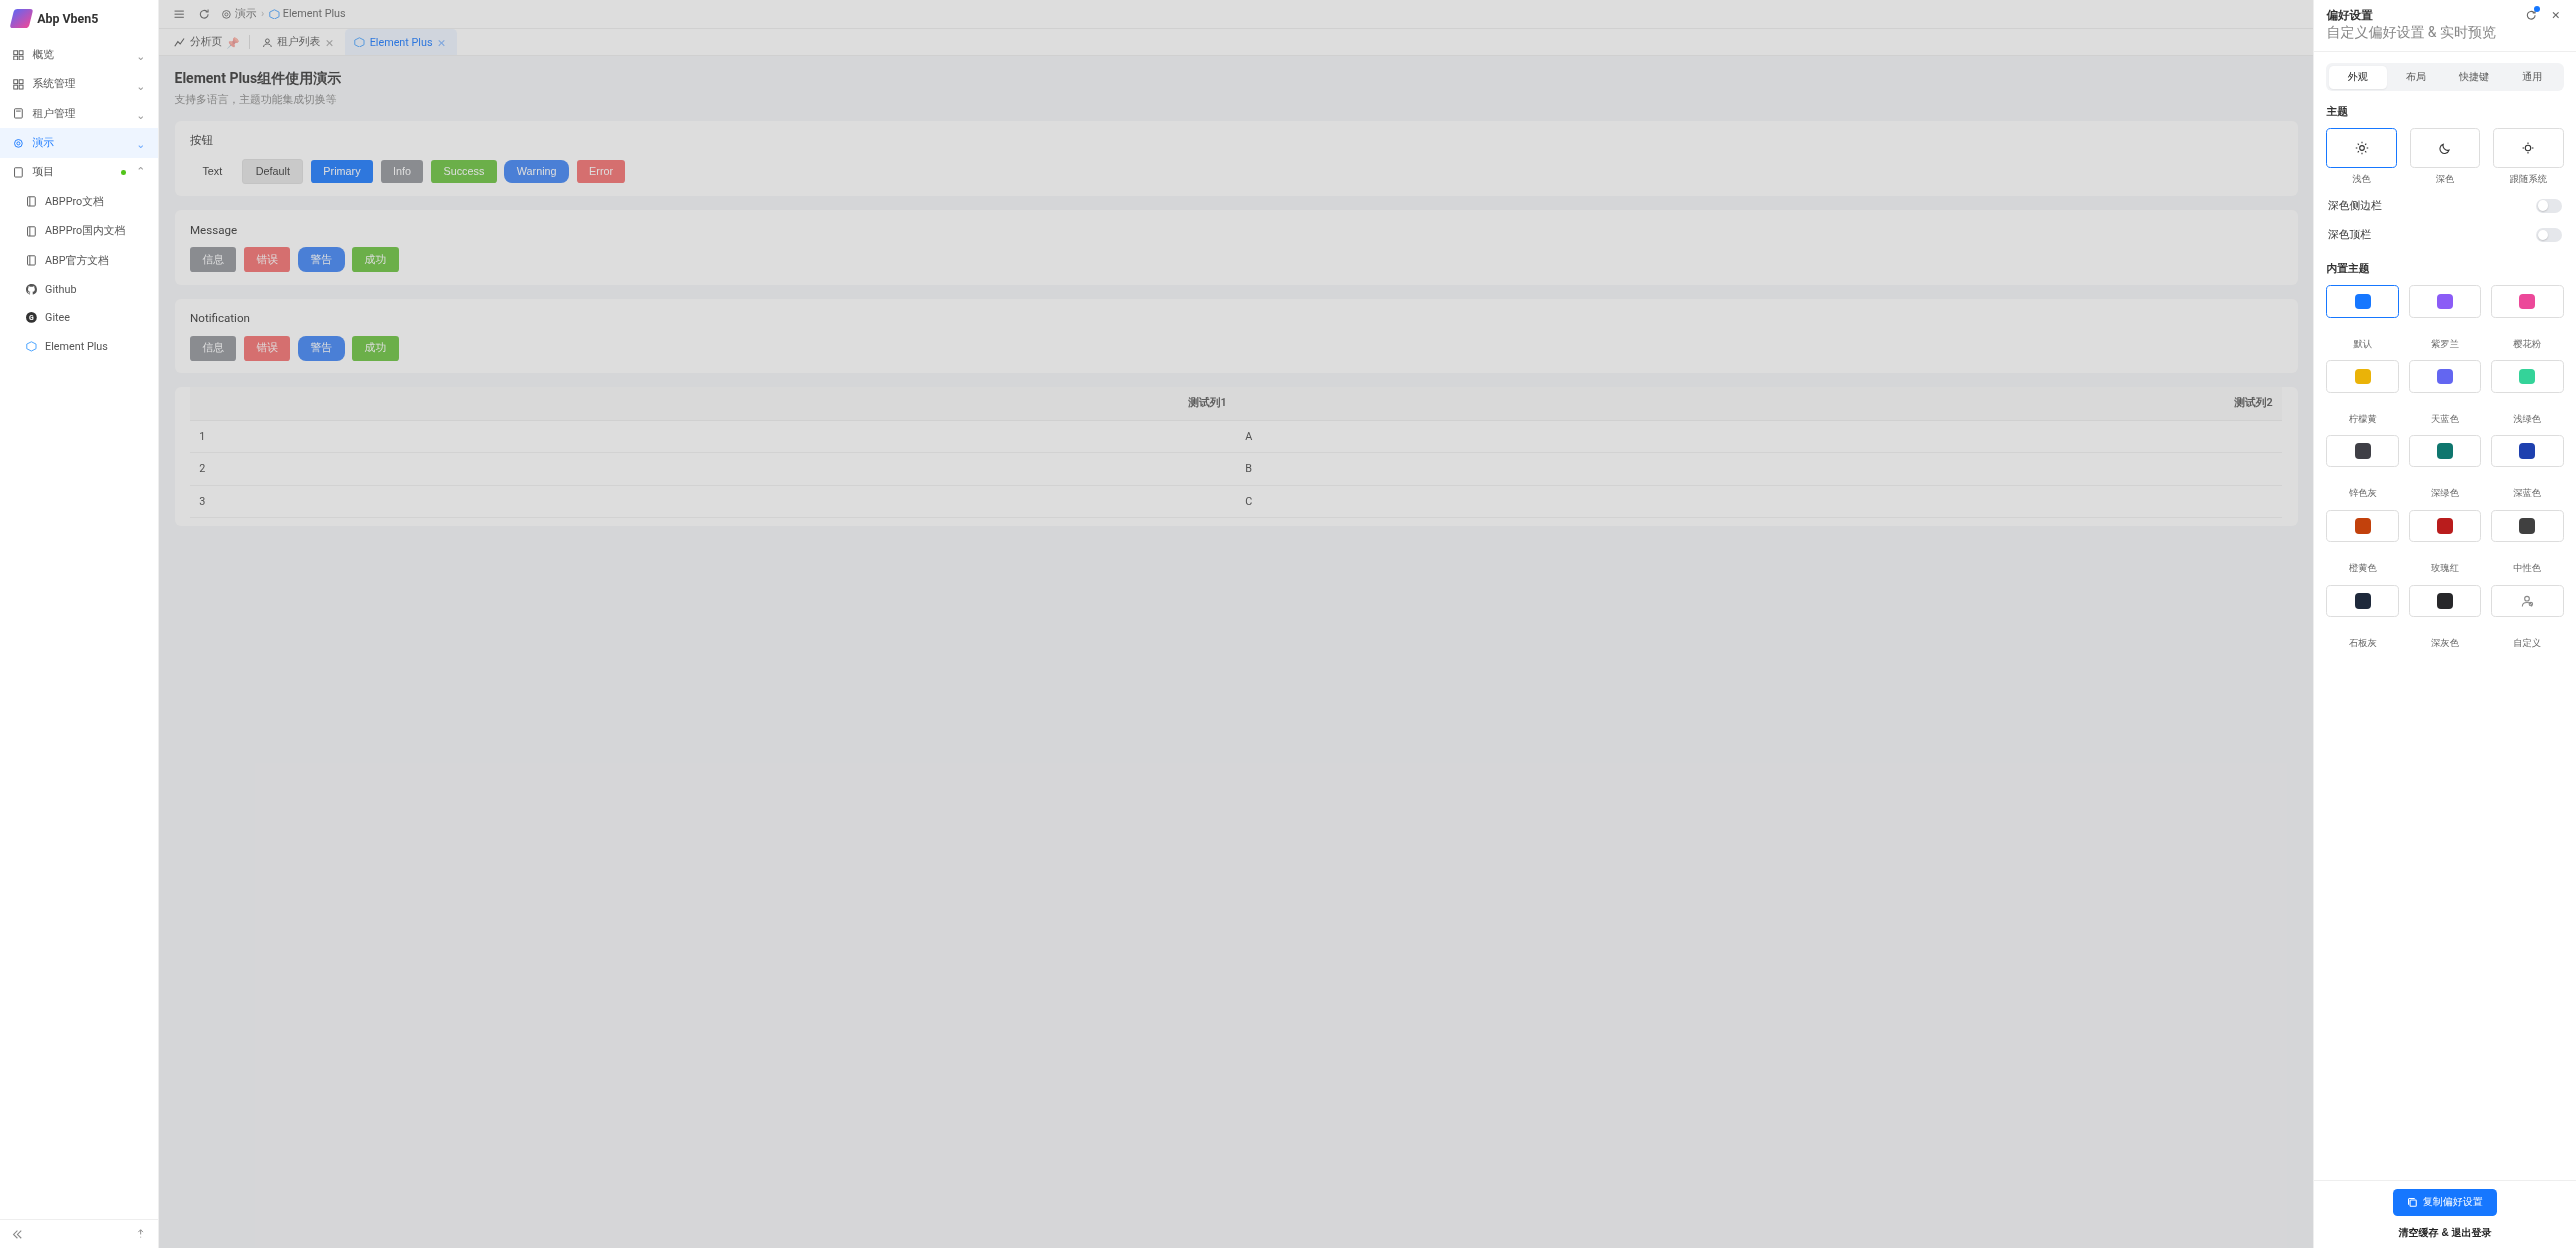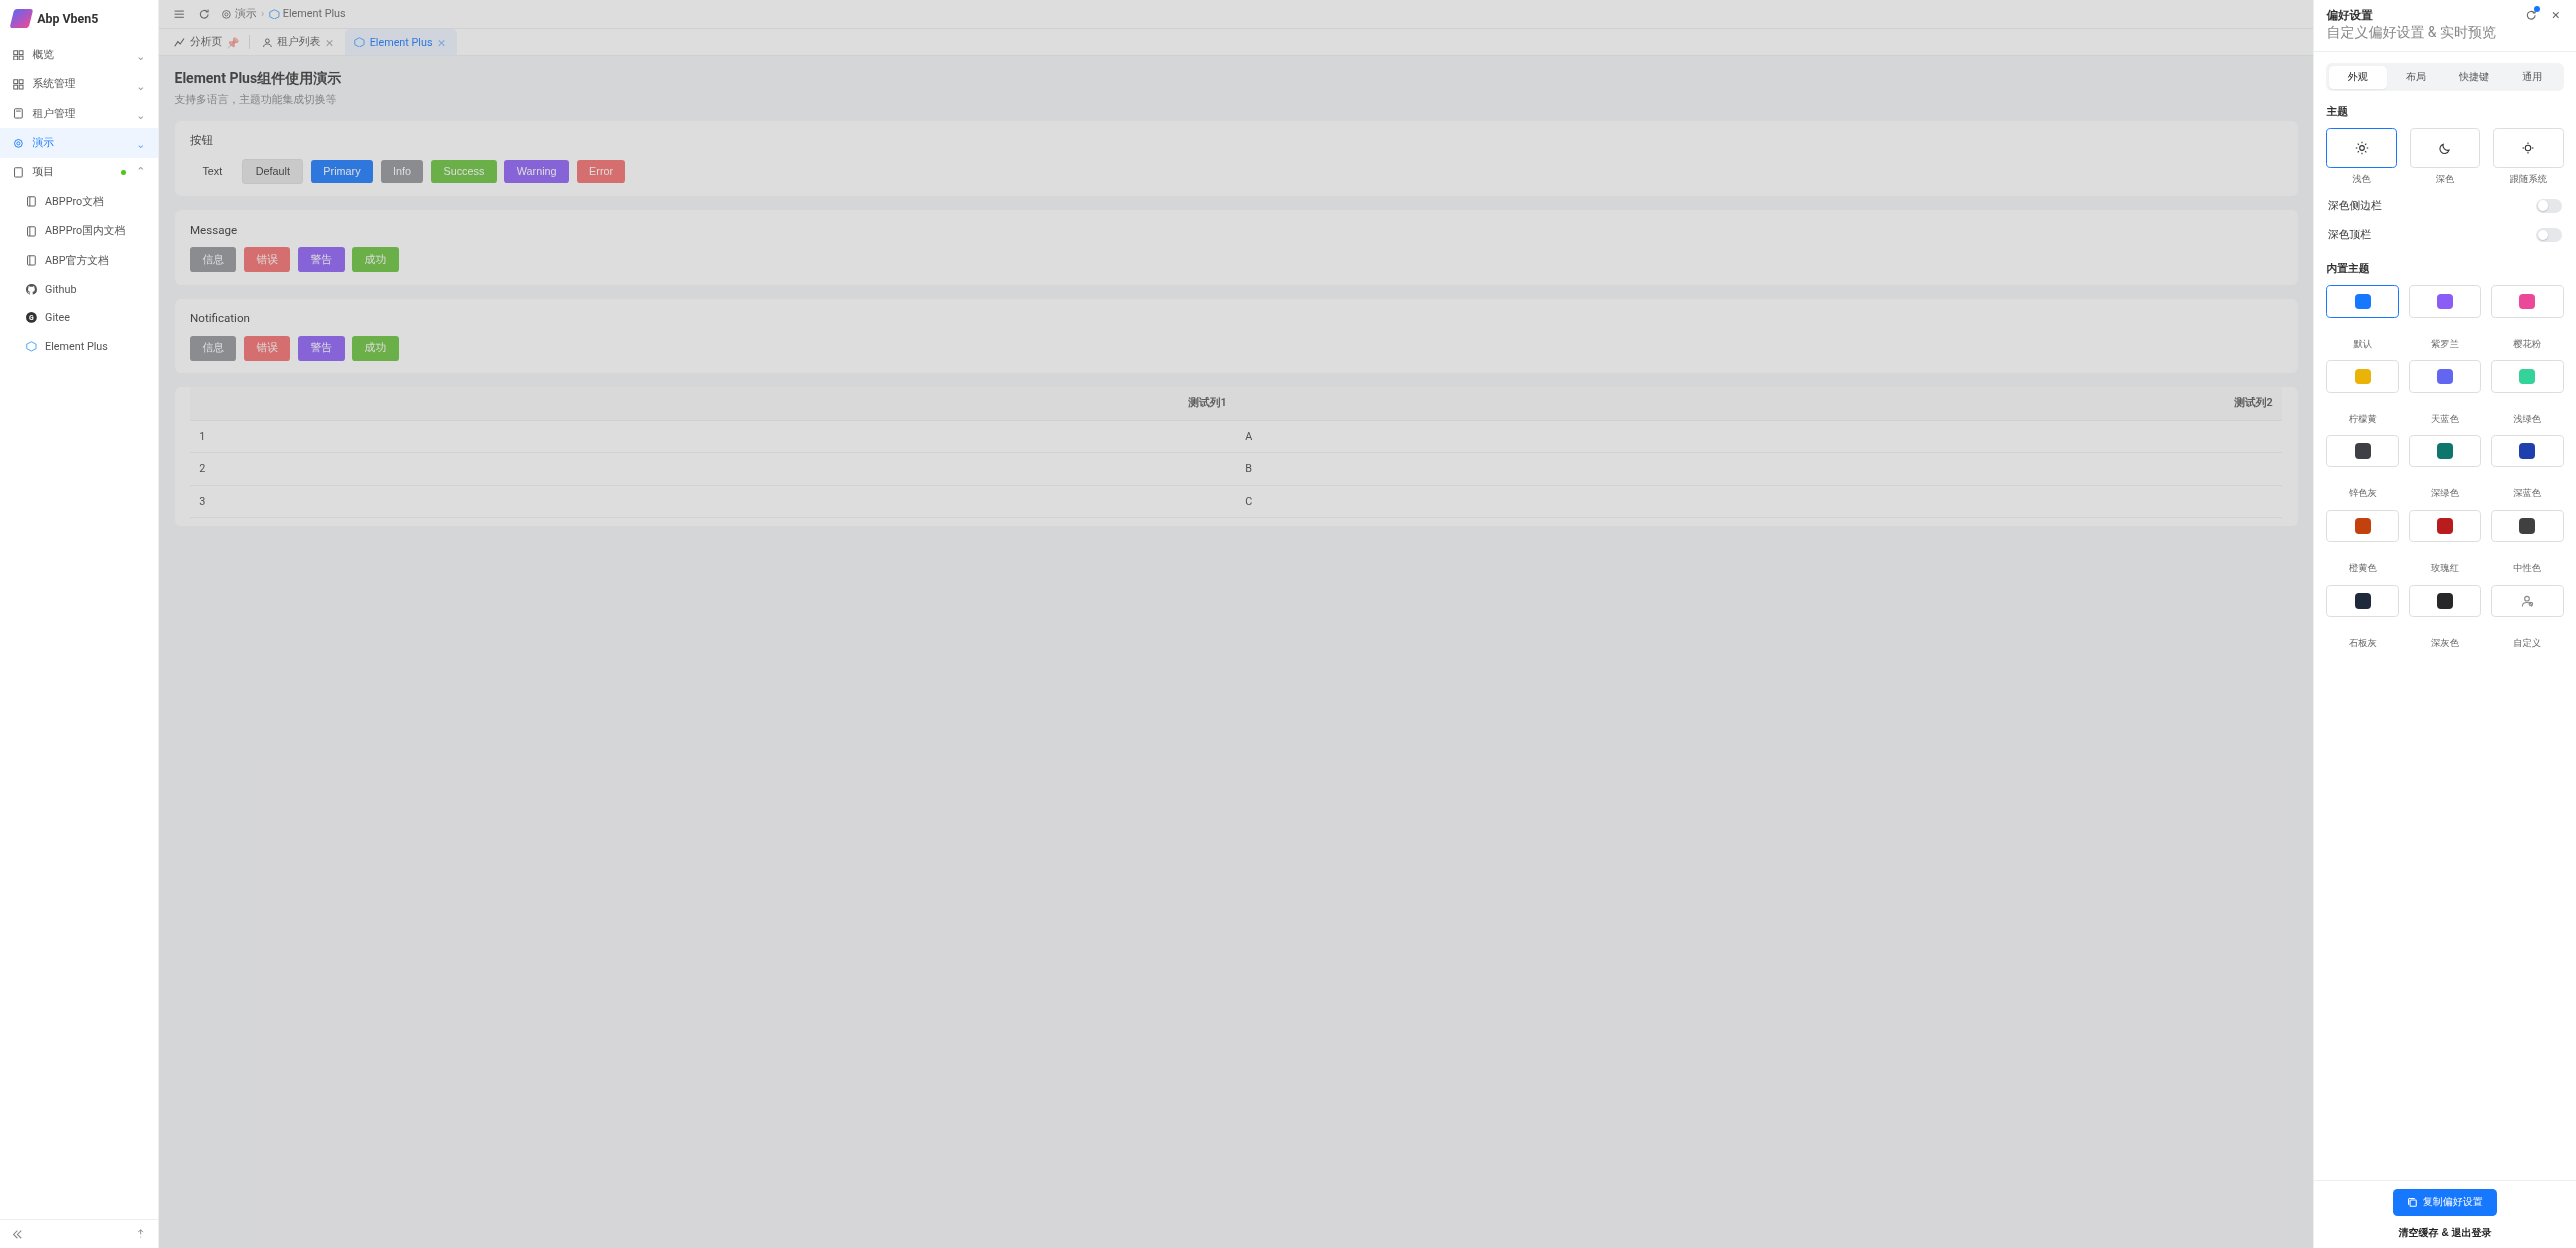--- a/index.html
+++ b/index.html
@@ -42,21 +42,21 @@
 
 .card { background: #fff; border-radius: 6.2px; padding: 12.4px 15.5px; margin-bottom: 14px; }
 .card-title { font-size: 11.6px; margin-bottom: 10.8px; color: #333; }
 .btn-row { display: flex; gap: 7.7px; align-items: center; }
 .btn { padding: 5.4px 12.4px; border-radius: 3.1px; border: none; cursor: pointer; font-size: 10.8px; color: #fff; }
 .btn-text { background: transparent; color: #333; }
 .btn-default { background: #e5e5e5; border: 0.8px solid #ddd; color: #333; }
 .btn-primary { background: #1677ff; }
 .btn-info { background: #909399; }
 .btn-success { background: #67c23a; }
-.btn-warning { background: #8b5cf6; }
+.btn-warning { background: #3b82f6; border-radius: 8px; }
 .btn-error { background: #f56c6c; }
 
 .table { width: 100%; border-collapse: collapse; }
 .table th { text-align: right; padding: 9.3px; font-weight: 600; color: #555; border-bottom: 0.8px solid #eee; background: #fafafa; }
 .table td { padding: 9.3px; border-bottom: 0.8px solid #f0f0f0; color: #444; }
 
 
 .dim { position: absolute; inset: 0; background: rgba(120,120,120,.25); pointer-events: none; }
 
 

